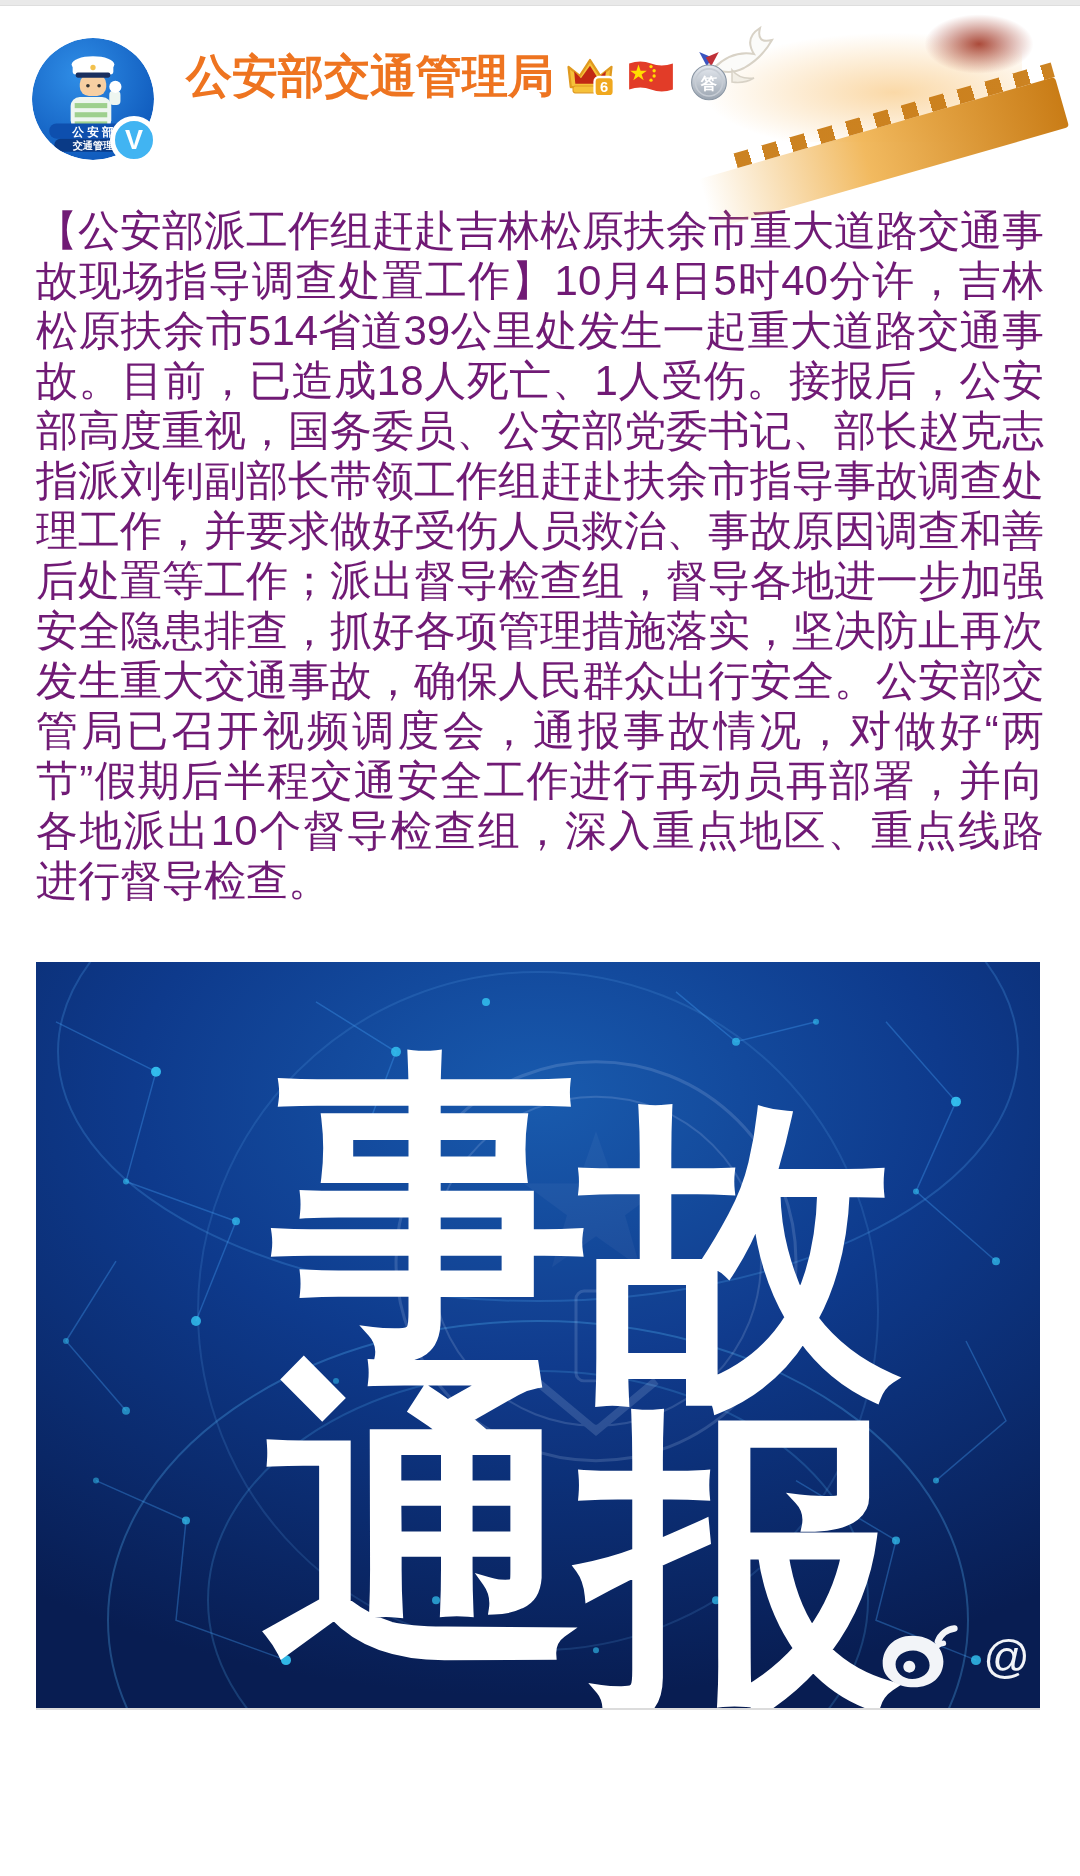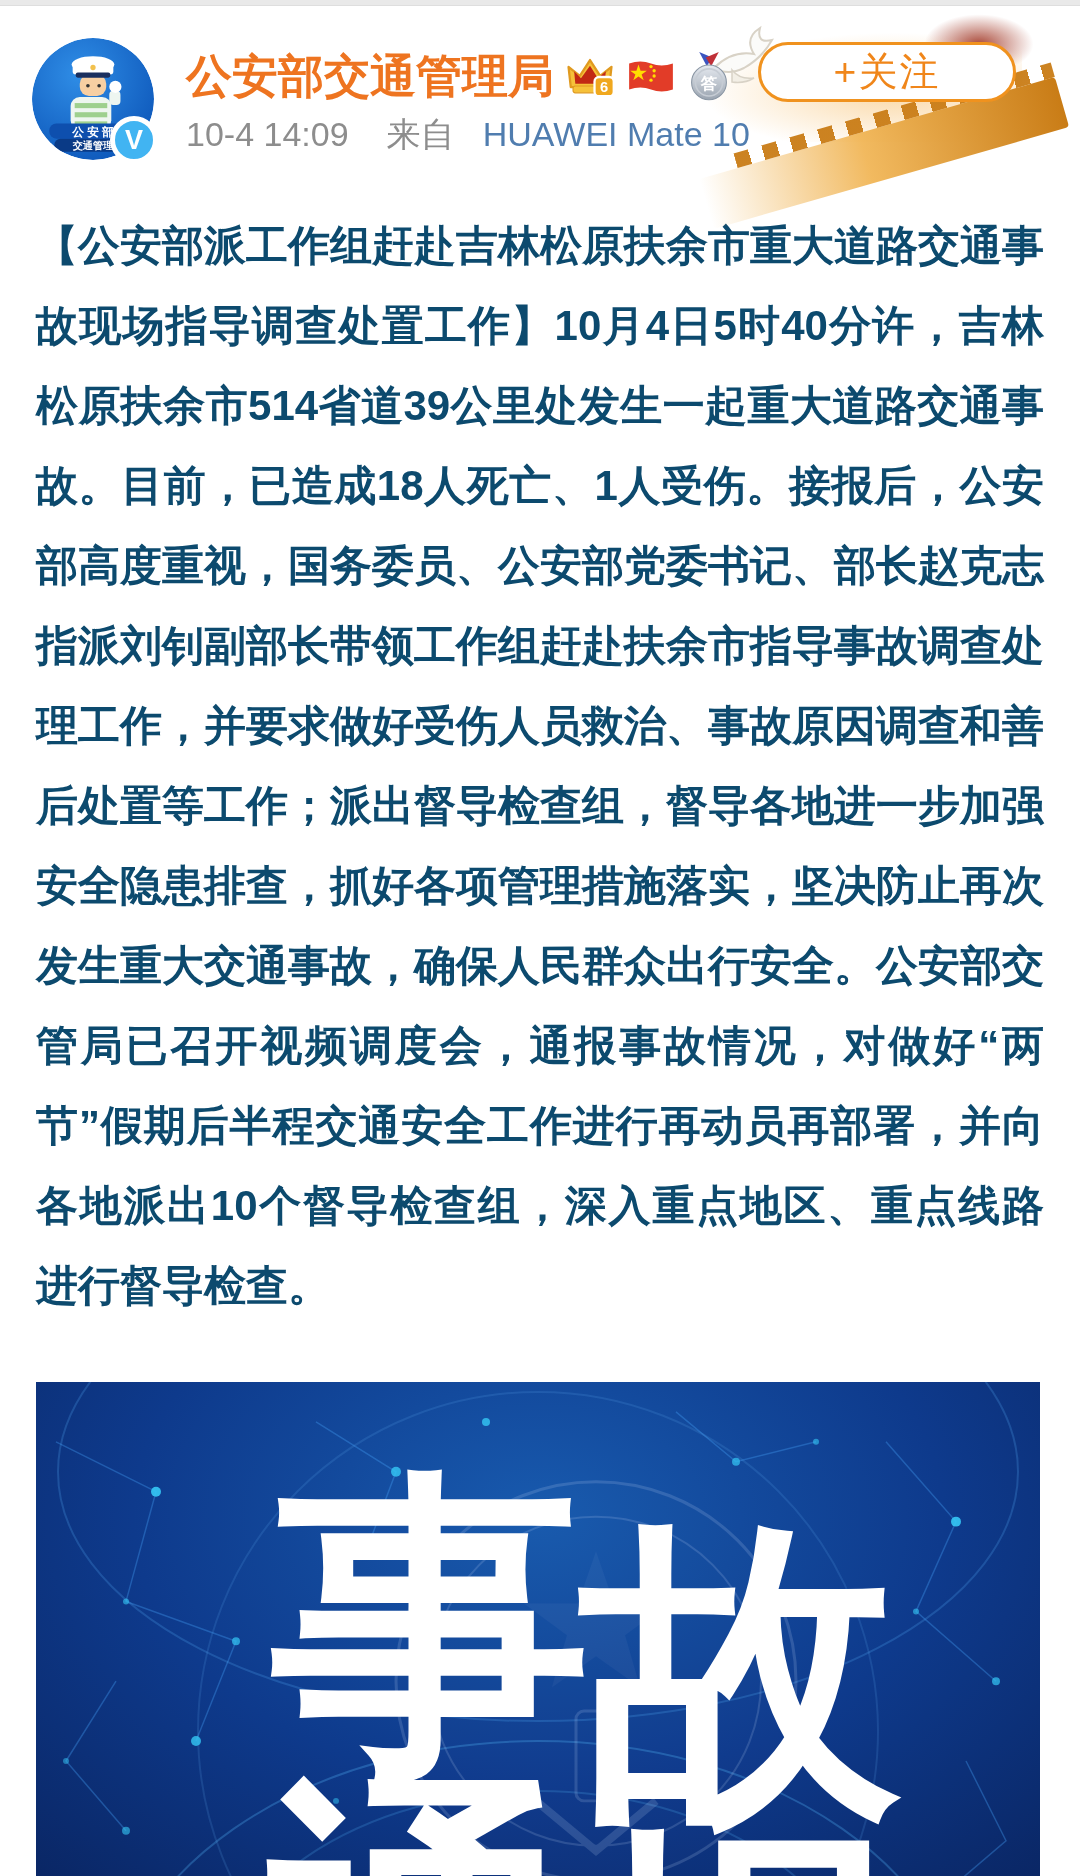--- a/index.html
+++ b/index.html
@@ -34,22 +34,22 @@
 
   .time-row { position:absolute; left:186px; top:106px; font-size:34px; color:#8d8d8d; z-index:1; }
   .src-link { color:#507daf; }
 
   .follow-btn { position:absolute; right:64px; top:36px; width:258px; height:60px; z-index:2;
                 background:#ffffff; border:3px solid #f0921e; border-radius:31px;
                 color:#f0861a; font-size:39px; display:flex; align-items:center; justify-content:center;
                 letter-spacing:2px; }
 
   
-  .post-text { margin:28px 36px 0 36px; font-size:42px; line-height:80px; color:#0c4a6e;
-               text-align:justify; word-break:break-all;font-weight:bold; }
+  .post-text { margin:28px 36px 0 36px; font-size:42px; line-height:50px; color:#701a75;
+               text-align:justify; word-break:break-all; }
 
   
   .post-image { position:relative; margin:56px 0 0 36px; width:1004px; height:748px; overflow:hidden;
                 border-bottom:2px solid #dcdcdc;
                 background:radial-gradient(ellipse 900px 600px at 50% 18%, #185aae 0%, #0e3a8c 45%, #081d52 100%); }
   .net-svg { position:absolute; left:0; top:0; width:100%; height:100%; }
   .big-char { position:absolute; color:#ffffff; font-size:320px; line-height:1; font-weight:bold;
               font-family:"Liberation Sans","DejaVu Sans",sans-serif; }
   .bc-shi  { left:235px; top:85px; }
   .bc-gu   { left:545px; top:130px; }
@@ -145,29 +145,21 @@
                 <stop offset="100%" stop-color="#9aa4b0"></stop>
             </linearGradient>
           </defs>
           <circle cx="21" cy="28" r="16" fill="url(#med)" stroke="#8a96a4"></circle>
           <circle cx="21" cy="28" r="12.5" fill="none" stroke="#c6ccd4" stroke-width="1.5"></circle>
           <text x="21" y="34" font-size="15" font-weight="bold" fill="#ffffff" text-anchor="middle">答</text>
         </svg>
       </span>
     </div>
 
-    <div class="time-row">
-      <span>10-4 14:09</span>
-      <span>&nbsp;&nbsp;</span>
-      <span>来自</span>
-      <span>&nbsp;</span>
-      <span class="src-link">HUAWEI Mate 10</span>
-    </div>
-
-    <div class="follow-btn">+关注</div>
+
   </div>
 
   <div class="post-text">【公安部派工作组赶赴吉林松原扶余市重大道路交通事故现场指导调查处置工作】10月4日5时40分许，吉林松原扶余市514省道39公里处发生一起重大道路交通事故。目前，已造成18人死亡、1人受伤。接报后，公安部高度重视，国务委员、公安部党委书记、部长赵克志指派刘钊副部长带领工作组赶赴扶余市指导事故调查处理工作，并要求做好受伤人员救治、事故原因调查和善后处置等工作；派出督导检查组，督导各地进一步加强安全隐患排查，抓好各项管理措施落实，坚决防止再次发生重大交通事故，确保人民群众出行安全。公安部交管局已召开视频调度会，通报事故情况，对做好“两节”假期后半程交通安全工作进行再动员再部署，并向各地派出10个督导检查组，深入重点地区、重点线路进行督导检查。</div>
 
   <div class="post-image">
     <svg class="net-svg" viewBox="0 0 1004 748" preserveAspectRatio="none">
 
       <ellipse cx="502" cy="90" rx="480" ry="250" fill="none" stroke="rgba(90,180,255,0.22)" stroke-width="2"></ellipse>
       <ellipse cx="502" cy="660" rx="430" ry="300" fill="none" stroke="rgba(90,190,255,0.28)" stroke-width="2"></ellipse>
       <ellipse cx="502" cy="640" rx="330" ry="230" fill="none" stroke="rgba(90,190,255,0.20)" stroke-width="2"></ellipse>

